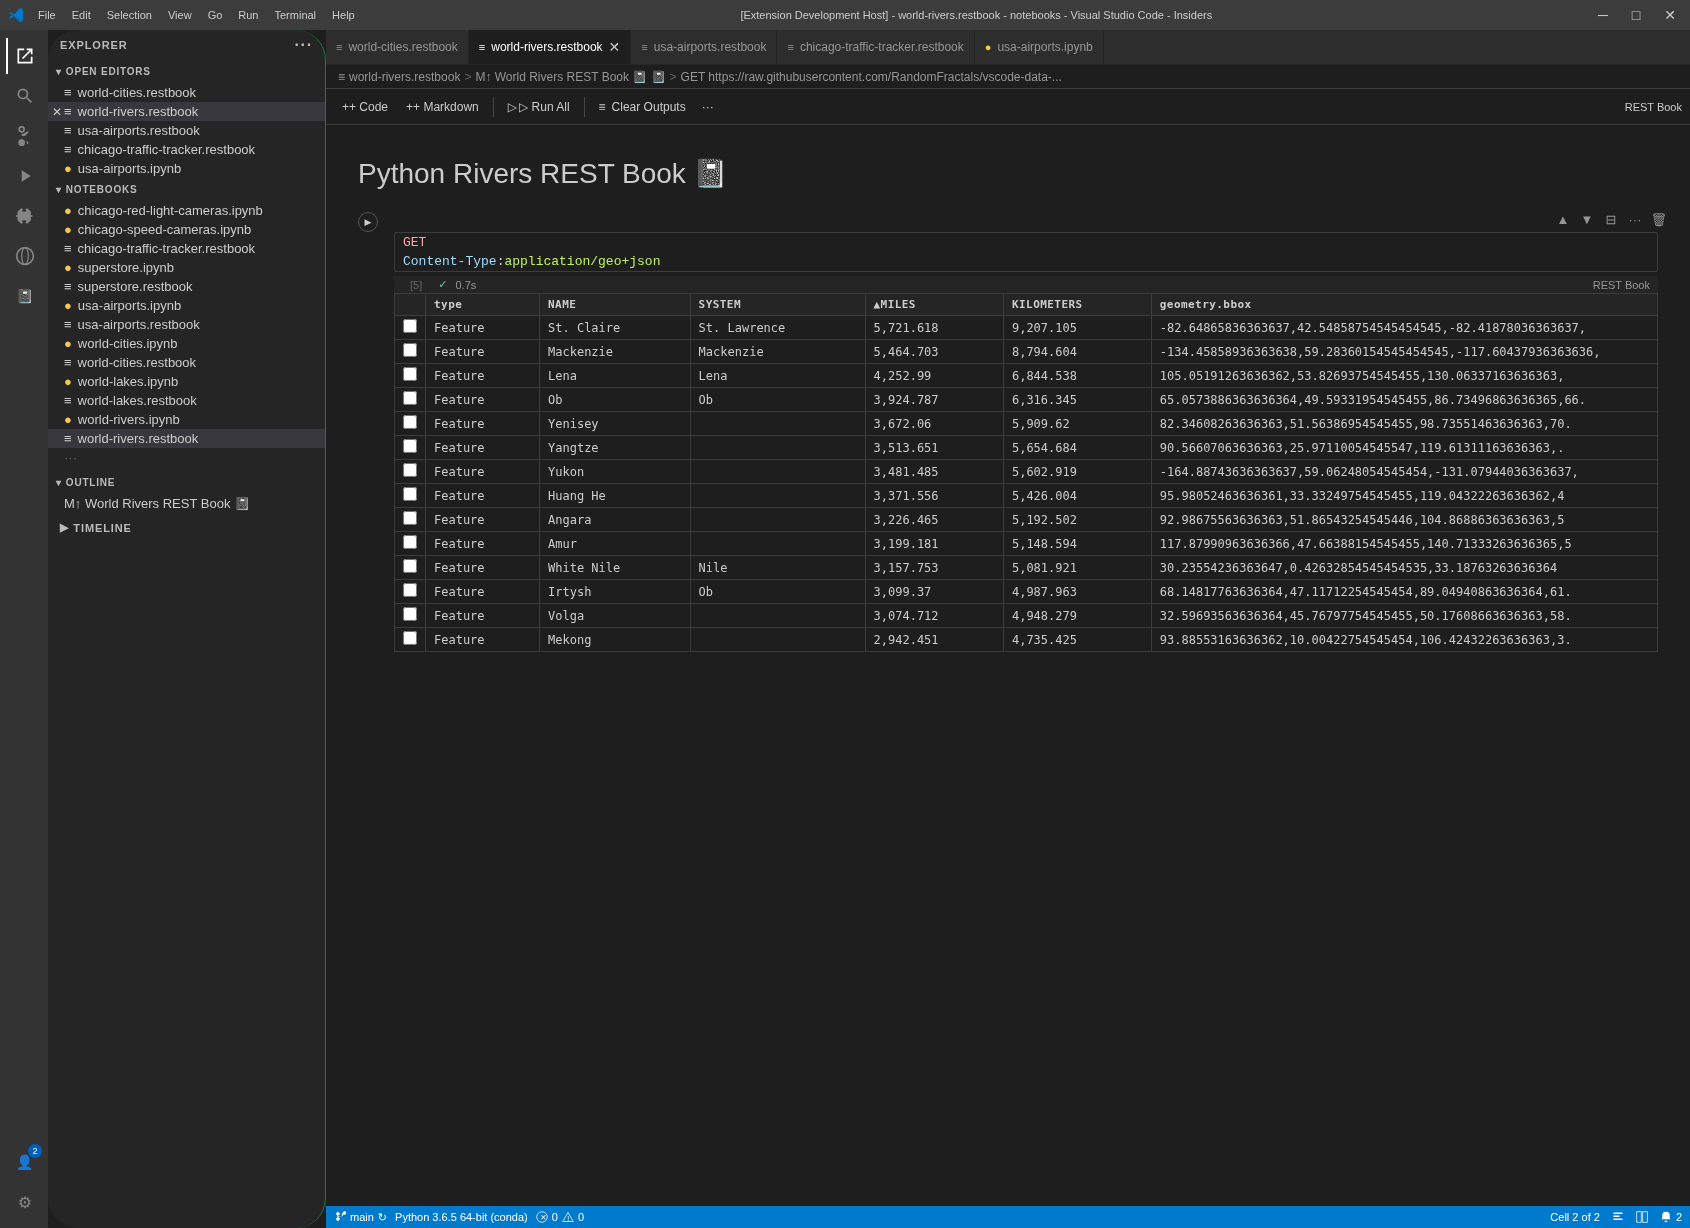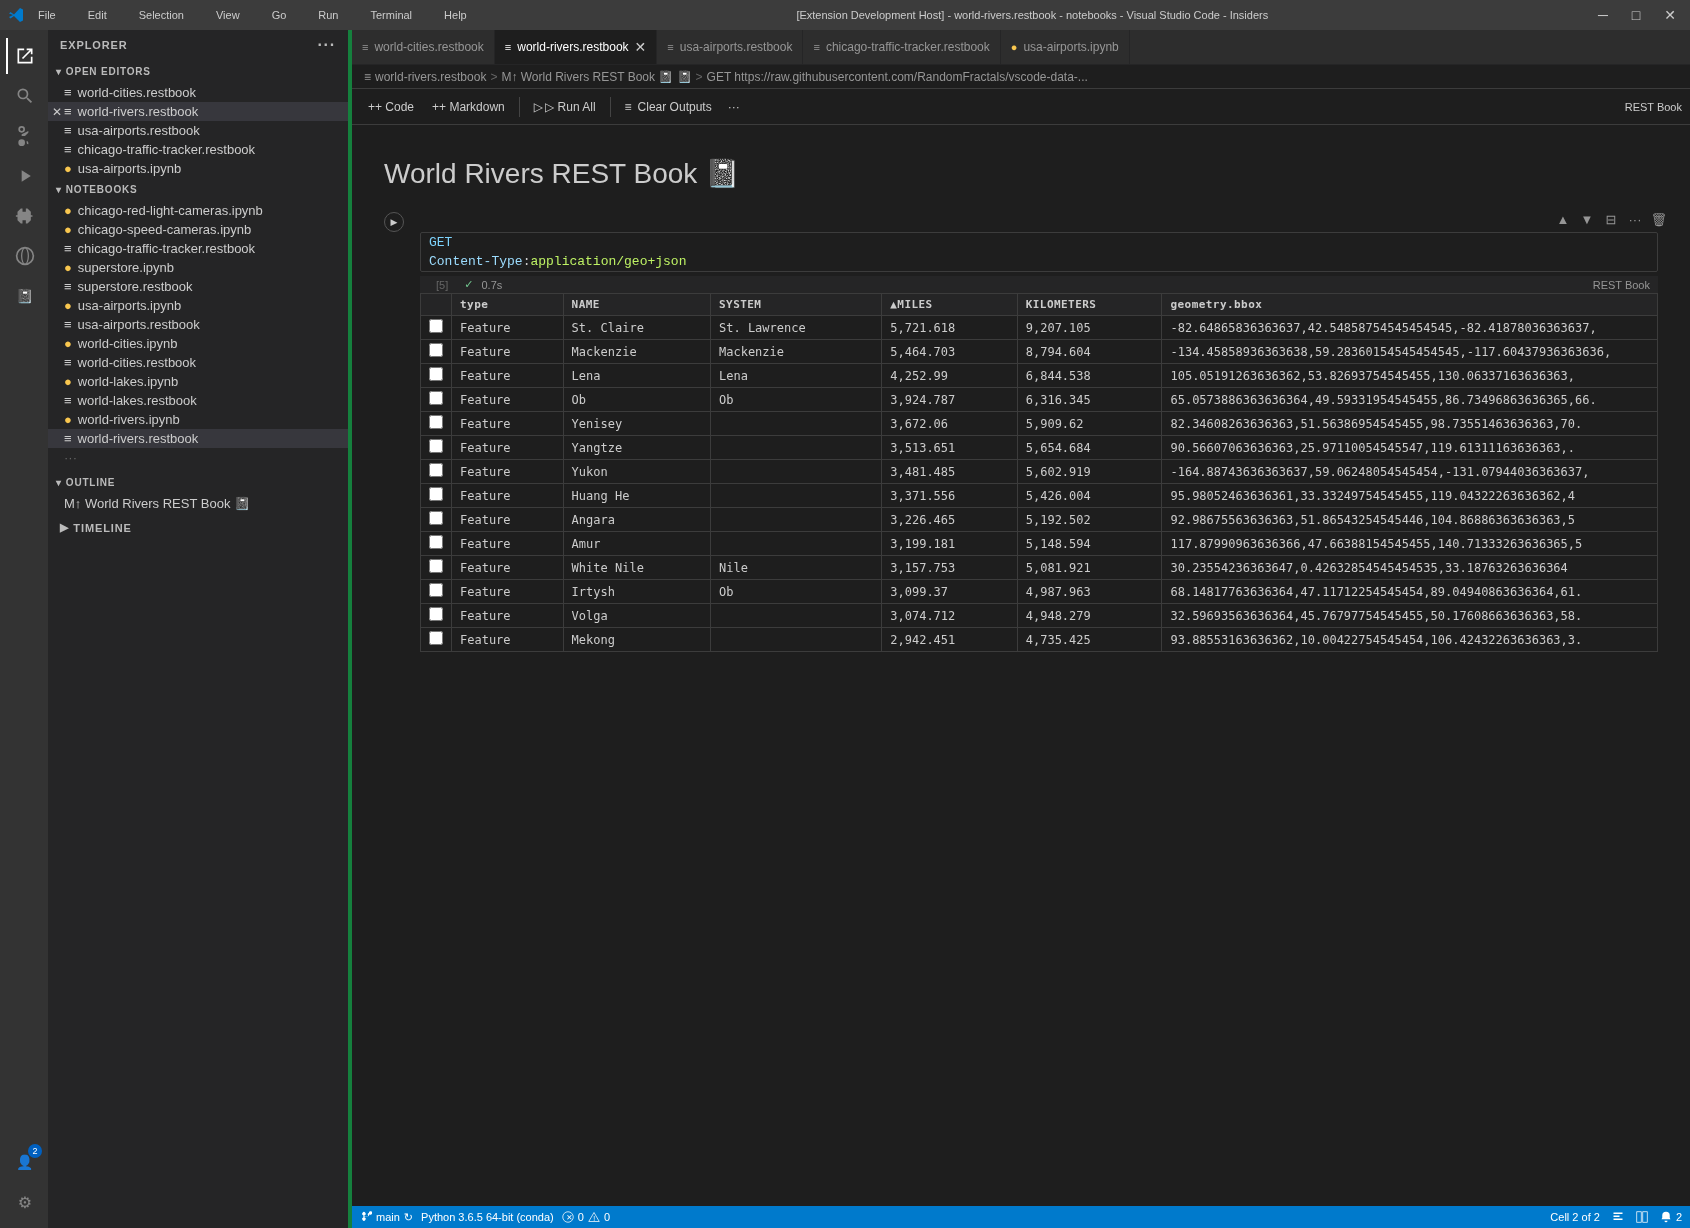--- a/index.html
+++ b/index.html
@@ -1,39 +1,39 @@
 <!DOCTYPE html>
 <html><head>
   <meta charset="utf-8">
   <style>
     * { box-sizing: border-box; margin: 0; padding: 0; }
     body { font-family: 'Segoe UI', sans-serif; font-size: 12px; background: #1e1e1e; color: #cccccc; width: 1690px; height: 1228px; overflow: hidden; display: flex; flex-direction: column; }
 
     
     .titlebar { height: 30px; background: #3c3c3c; display: flex; align-items: center; padding: 0 8px; justify-content: space-between; flex-shrink: 0; }
     .titlebar-left { display: flex; align-items: center; gap: 8px; }
-    .titlebar-menu { display: flex; gap: 20px; }
+    .titlebar-menu { display: flex; gap: 4px; }
     .titlebar-menu span { font-size: 11px; color: #ccc; padding: 2px 6px; cursor: pointer; }
     .titlebar-center { font-size: 11px; color: #ccc; }
     .titlebar-right { display: flex; gap: 12px; }
     .titlebar-btn { font-size: 14px; color: #ccc; cursor: pointer; padding: 2px 6px; }
 
     
     .main { display: flex; flex: 1; overflow: hidden; }
 
     
     .activity-bar { width: 48px; background: #333333; display: flex; flex-direction: column; align-items: center; padding-top: 8px; gap: 4px; flex-shrink: 0; }
     .activity-icon { width: 36px; height: 36px; display: flex; align-items: center; justify-content: center; cursor: pointer; color: #858585; font-size: 18px; border-left: 2px solid transparent; }
     .activity-icon.active { color: #ffffff; border-left-color: #ffffff; }
     .activity-bar-bottom { margin-top: auto; padding-bottom: 8px; display: flex; flex-direction: column; gap: 4px; align-items: center; }
     .notification-badge { position: relative; }
     .badge { position: absolute; top: 0; right: 0; background: #0060c0; color: white; font-size: 9px; border-radius: 10px; min-width: 14px; height: 14px; display: flex; align-items: center; justify-content: center; }
 
     
-    .sidebar { width: 304px; background: #252526; display: flex; flex-direction: column; flex-shrink: 0; border-right: 4px solid #15803d; overflow-y: auto; }
+    .sidebar { width: 278px; background: #252526; display: flex; flex-direction: column; flex-shrink: 0; border-right: 1px solid #15803d; overflow-y: auto; border-radius: 30px; }
     .sidebar-section-header { display: flex; align-items: center; justify-content: space-between; padding: 6px 12px; font-size: 11px; font-weight: 700; letter-spacing: 0.08em; color: #bbbbbb; text-transform: uppercase; }
     .sidebar-section-header span.dots { font-size: 16px; cursor: pointer; }
     .sidebar-item { display: flex; align-items: center; padding: 2px 0 2px 20px; cursor: pointer; font-size: 13px; color: #cccccc; position: relative; white-space: nowrap; overflow: hidden; text-overflow: ellipsis; }
     .sidebar-item.active { background: #37373d; }
     .sidebar-item .close-icon { position: absolute; left: 4px; font-size: 12px; color: #cccccc; }
     .file-icon { margin-right: 6px; font-size: 13px; }
     .subsection { padding-left: 16px; }
 
     
     .editor-area { flex: 1; display: flex; flex-direction: column; overflow: hidden; }
@@ -67,21 +67,21 @@
     
     .cell { margin: 8px 0; }
     .cell-run-btn { width: 20px; height: 20px; border: 1px solid #555; border-radius: 50%; display: flex; align-items: center; justify-content: center; cursor: pointer; color: #cccccc; font-size: 9px; }
 
     
     .code-cell { margin: 0 16px; }
     .code-cell-header { display: flex; justify-content: flex-end; padding: 2px 4px; gap: 4px; }
     .cell-action-btn { width: 22px; height: 22px; display: flex; align-items: center; justify-content: center; color: #969696; cursor: pointer; border-radius: 3px; font-size: 13px; }
     .code-content { background: #1e1e1e; border: 1px solid #3c3c3c; border-radius: 2px; }
     .code-line { display: flex; align-items: center; font-family: 'Consolas', 'Courier New', monospace; font-size: 13px; padding: 2px 8px; }
-    .keyword { color: #7dd3fc; }
+    .keyword { color: #fca5a5; }
     .url-text { color: #ce9178; }
     .key-text { color: #9cdcfe; }
     .value-text { color: #bef264; }
     .colon-text { color: #cccccc; }
 
     
     .cell-number { font-size: 11px; color: #666; padding: 0 8px; }
     .output-header { display: flex; align-items: center; padding: 2px 8px; font-size: 11px; color: #969696; gap: 6px; background: #252526; }
     .output-success { color: #73c991; }
     .output-time { color: #969696; }
@@ -354,21 +354,21 @@
         <div class="toolbar-btn">
           <span>≡</span>
           <span style="margin-left:2px;">Clear Outputs</span>
         </div>
         <div class="toolbar-more">···</div>
         <div class="toolbar-right">REST Book</div>
       </div>
 
       <div class="content">
 
-        <div class="notebook-title">World Rivers REST Book 📓</div>
+        <div class="notebook-title">Python Rivers REST Book 📓</div>
 
         <div class="cell code-cell">
           <div style="display:flex; align-items:flex-start;">
 
             <div style="width:52px; display:flex; flex-direction:column; align-items:center; padding-top:6px; flex-shrink:0;">
               <div class="cell-run-btn">▶</div>
             </div>
 
             <div style="flex:1;">
 

